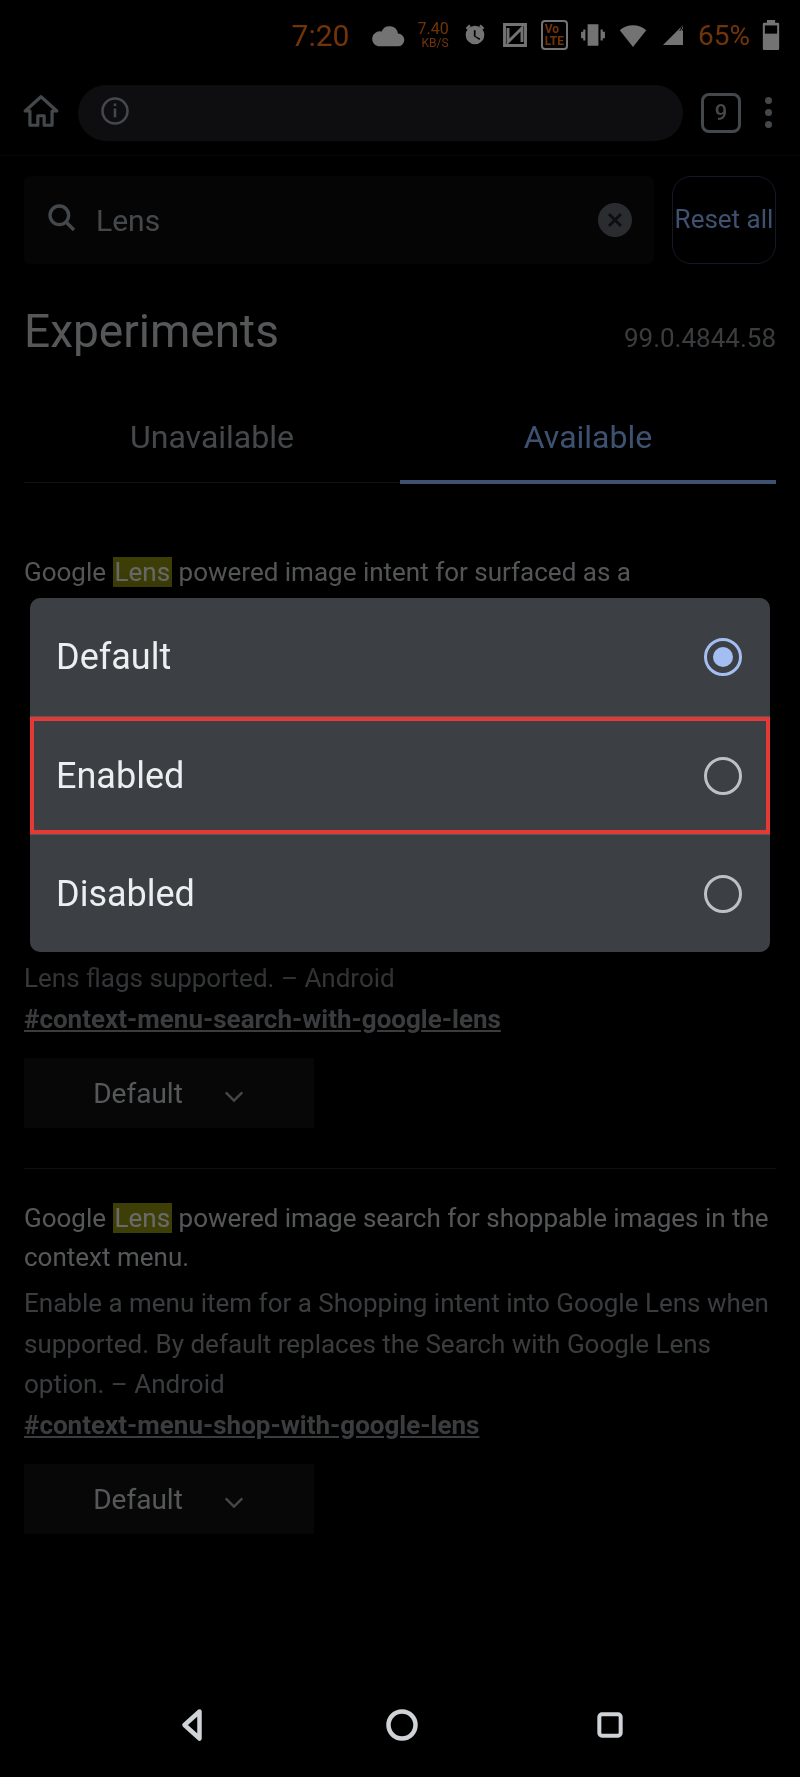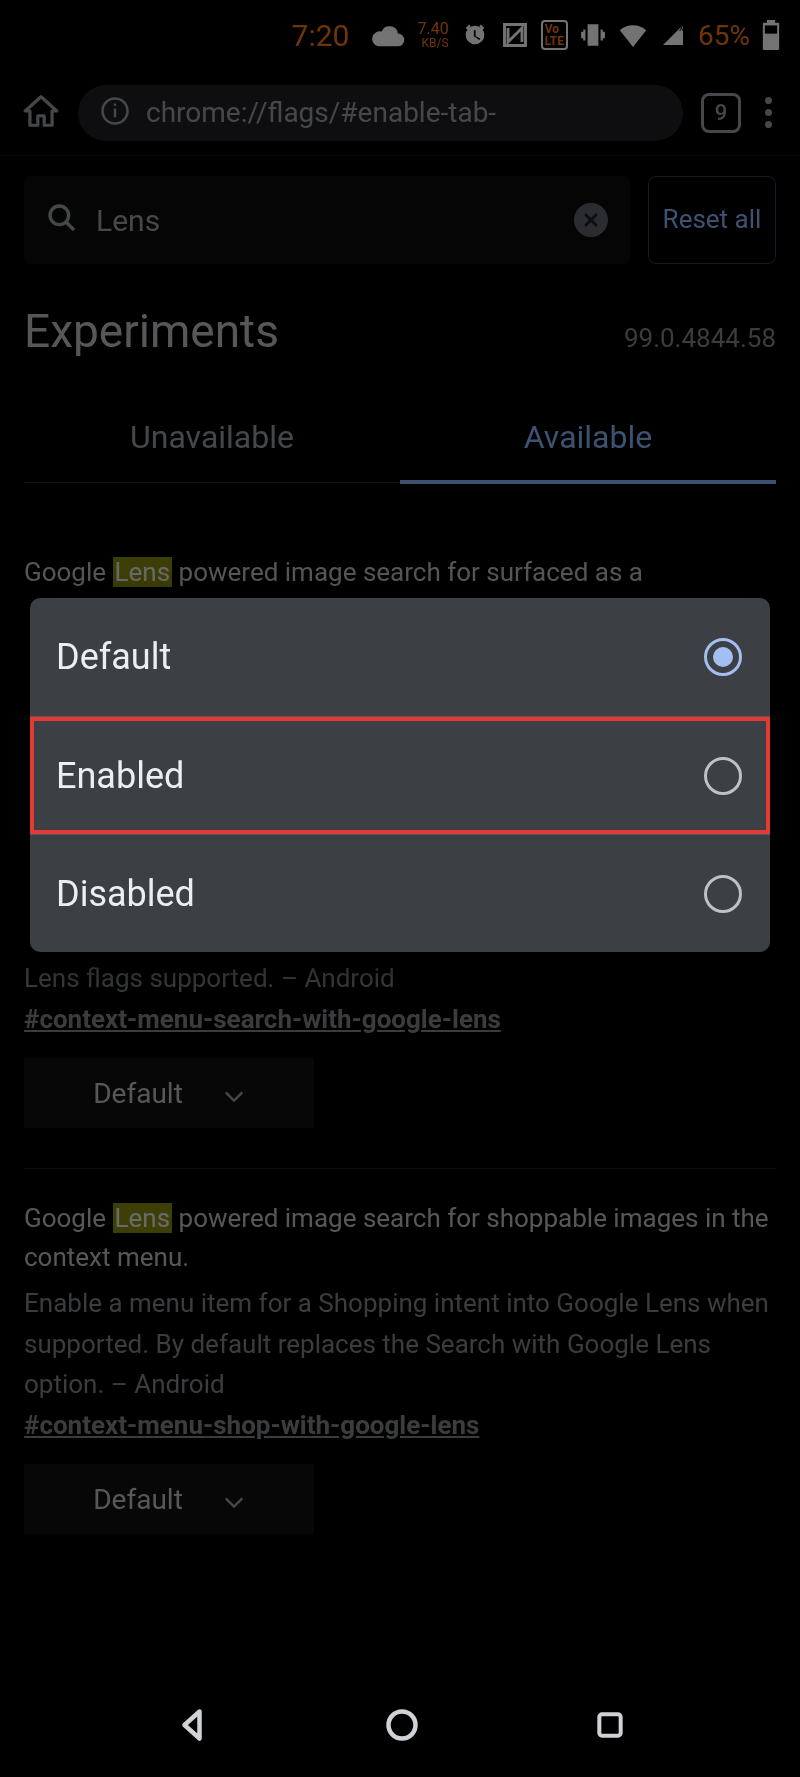--- a/index.html
+++ b/index.html
@@ -24,21 +24,21 @@
   .menu { display: flex; flex-direction: column; gap: 5px; align-items: center; padding: 6px; }
   .menu .dot { width: 7px; height: 7px; background: #9aa0a6; border-radius: 50%; }
   
   .page { position: relative; padding: 20px 24px 0 24px; border-top: 1px solid #111; }
   .search-row { display: flex; gap: 18px; align-items: stretch; margin-bottom: 40px; }
   .searchbox { flex: 1; background: #0d0d0d; border-radius: 6px; height: 88px; display: flex; align-items: center; padding: 0 22px; gap: 18px; }
   .searchbox .mag svg { fill: #9aa0a6; }
   .searchbox .val { flex: 1; font-size: 30px; color: #9aa0a6; }
   .searchbox .clear { width: 34px; height: 34px; background: #5f6368; border-radius: 50%; display: flex; align-items: center; justify-content: center; }
   .searchbox .clear svg { fill: #202124; }
-  .reset-all { width: 128px; border: 1px solid #2a3a55; border-radius: 8px; display: flex; align-items: center; justify-content: center; color: #8ab4f8; font-size: 26px; line-height: 1.3; }
+  .reset-all { width: 104px; border: 1px solid #2a3a55; border-radius: 19px; display: flex; align-items: center; justify-content: center; color: #8ab4f8; font-size: 26px; line-height: 1.3; }
   .heading-row { display: flex; justify-content: space-between; align-items: baseline; margin-bottom: 60px; }
   .heading { font-size: 46px; color: #bdc1c6; font-weight: 400; }
   .version { font-size: 26px; color: #80868b; }
   .tabs { display: flex; border-bottom: 1px solid #2a2a2a; margin-bottom: 70px; }
   .tab { flex: 1; text-align: center; font-size: 32px; padding-bottom: 24px; color: #9aa0a6; }
   .tab.active { color: #8ab4f8; border-bottom: 4px solid #8ab4f8; margin-bottom: -2px; }
   .flag { margin-bottom: 40px; }
   .flag-title { font-size: 26px; color: #bdc1c6; line-height: 1.5; }
   .flag-title .hl { background: #8a8a11; color: #e8eaed; padding: 0 2px; }
   .flag-desc { font-size: 26px; color: #80868b; line-height: 1.55; margin-top: 6px; }
@@ -116,21 +116,20 @@
       </svg>
   </span>
   <div class="urlbar">
     <span class="info">
       <svg width="30" height="30" viewBox="0 0 24 24">
           <circle cx="12" cy="12" r="10" fill="none" stroke="#9aa0a6" stroke-width="2"></circle>
           <rect x="11" y="10" width="2" height="7" fill="#9aa0a6"></rect>
           <rect x="11" y="6" width="2" height="2" fill="#9aa0a6"></rect>
         </svg>
     </span>
-    <span class="url">chrome://flags/#enable-tab-</span>
   </div>
   <div class="tabcount">
     <span>9</span>
   </div>
   <div class="menu">
     <div class="dot"></div>
       <div class="dot"></div>
       <div class="dot"></div>
   </div>
 </div>
@@ -161,21 +160,21 @@
     <div class="version">99.0.4844.58</div>
   </div>
 
   <div class="tabs">
     <div class="tab"><span>Unavailable</span></div>
     <div class="tab active"><span>Available</span></div>
   </div>
 
   <div class="flag">
     <div class="flag-title">
-      <span>Google </span><span class="hl">Lens</span><span> powered image search for surfaced as a</span>
+      <span>Google </span><span class="hl">Lens</span><span> powered image intent for surfaced as a</span>
     </div>
     <div style="height:360px"></div>
     <div class="flag-desc">Lens flags supported. – Android</div>
     <a class="flag-hash">#context-menu-search-with-google-lens</a>
     <div class="dd">
       <span>Default</span>
       <span class="chev"><svg width="22" height="14" viewBox="0 0 24 14">
             <path d="M3 3l9 9 9-9"></path>
           </svg></span>
     </div>

